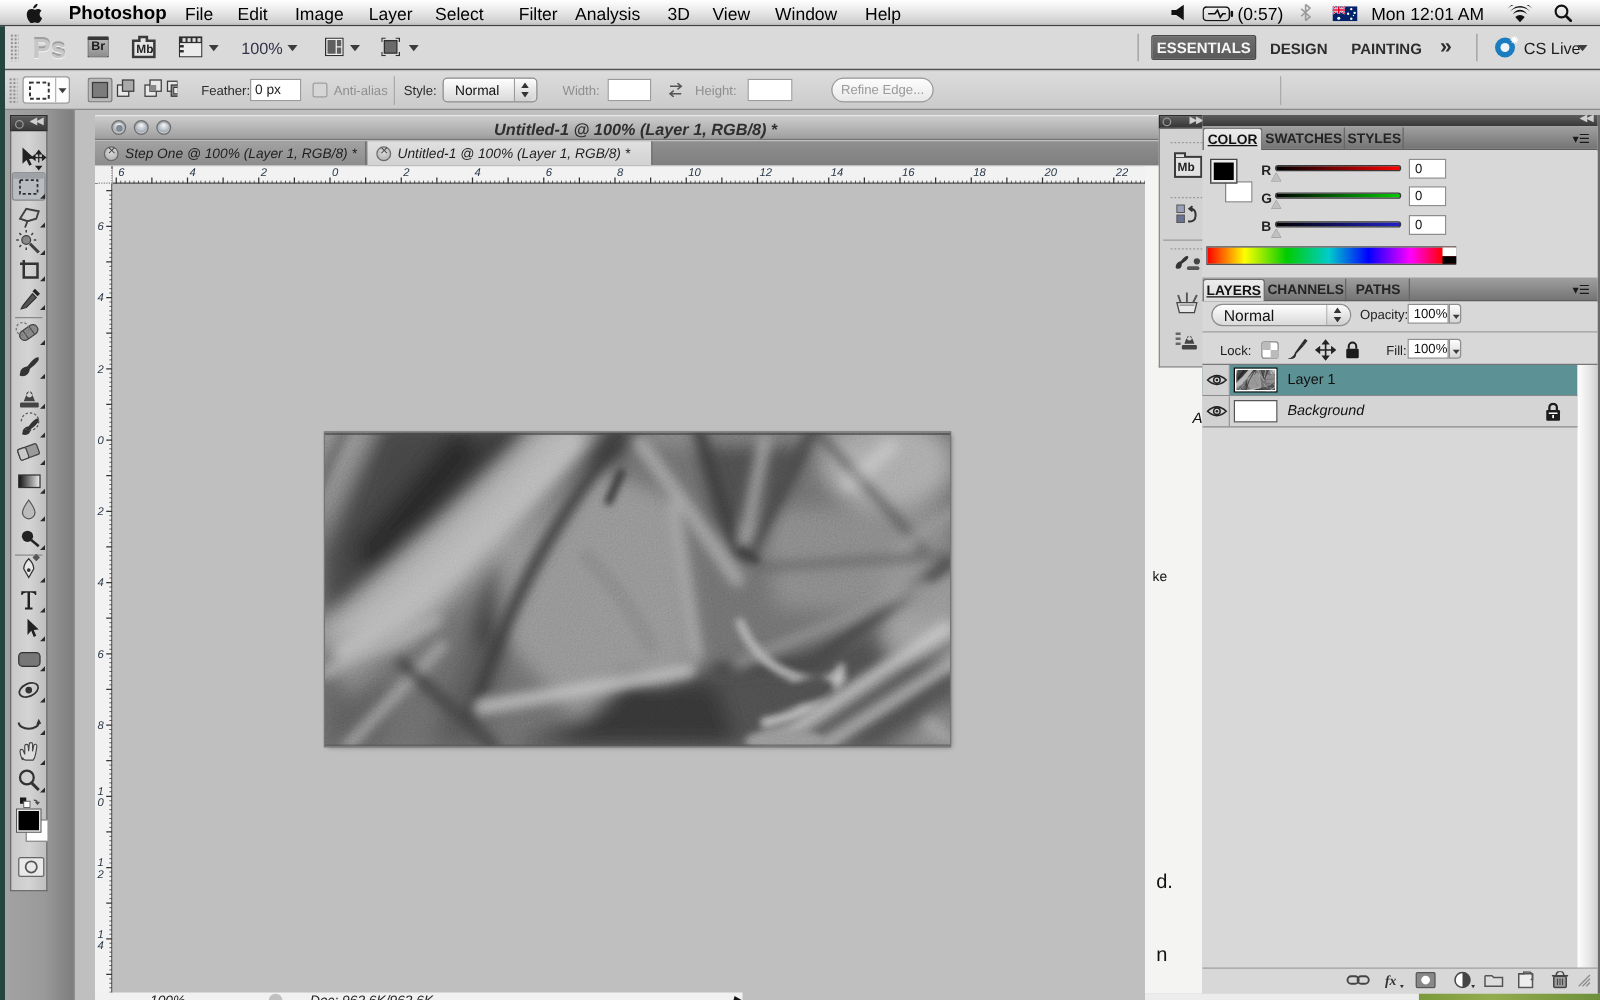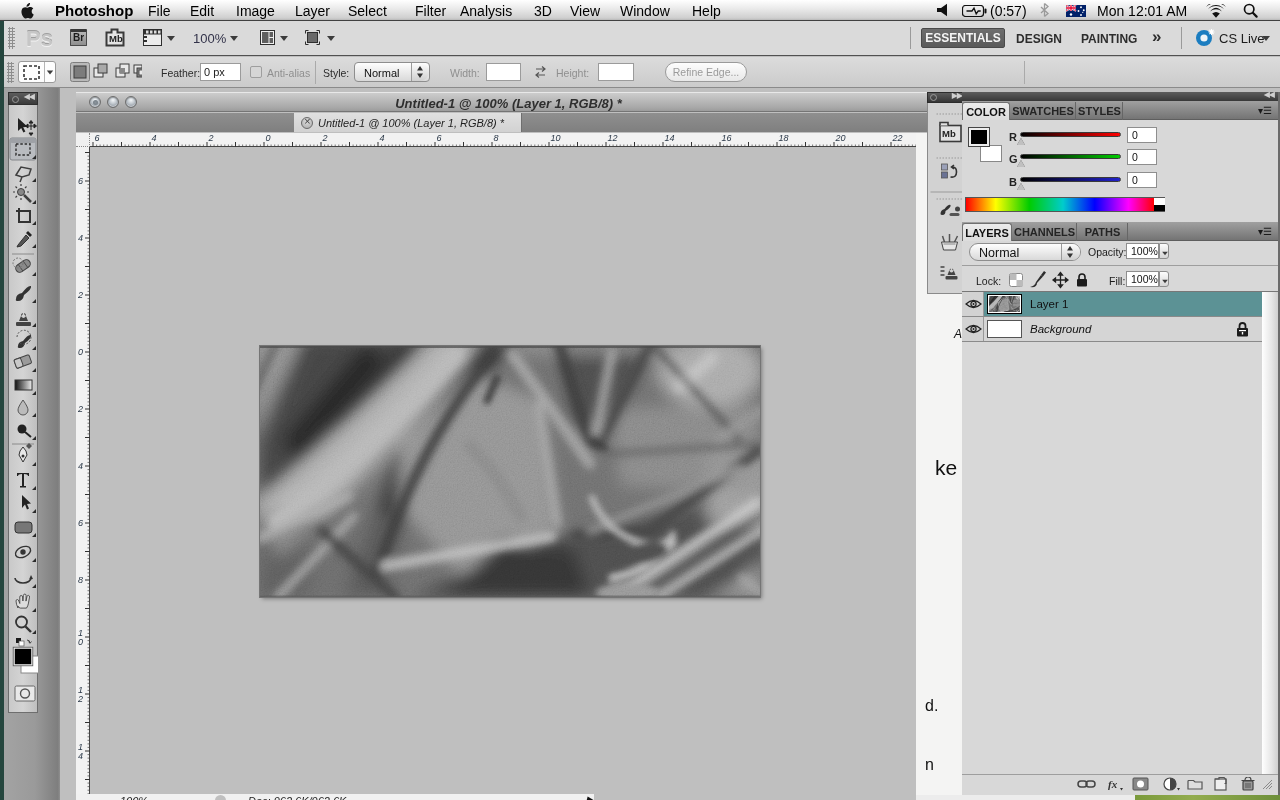--- a/index.html
+++ b/index.html
@@ -67,21 +67,21 @@
 
 
 #dockbar { left:927px; top:92px; width:39px; height:11px; background:linear-gradient(#5c5c5c,#353535); border:1px solid #2c2c2c; }
 #dock { left:927px; top:103px; width:39px; height:191px; background:#d2d2d2; border:1px solid #8a8a8a; border-top:none; }
 
 
 #rpanel { left:962px; top:92px; width:318px; height:703px; background:#d8d8d8; border-right:2px solid #6b6b6b; }
 #rpanhead { position:absolute; left:0; top:0; width:100%; height:9px; background:linear-gradient(#5c5c5c,#383838); }
 .ptabbar { position:absolute; left:0; width:100%; height:19px; background:linear-gradient(#a0a0a0,#747474); border-bottom:1px solid #5e5e5e; }
 .ptab { position:absolute; top:1px; height:18px; font-size:11px; font-weight:bold; color:#242424; display:flex; align-items:center; justify-content:center; border-right:1px solid #666; }
-.ptab.active { background:linear-gradient(#ececec,#dcdcdc); border-radius:3px 3px 0 0; border:1px solid #707070; border-bottom:none; color:#111; }
+.ptab.active { background:linear-gradient(#ececec,#dcdcdc); border-radius:3px 3px 0 0; border:1px solid #707070; border-bottom:none; color:#111;text-decoration:underline; }
 .pmenu { position:absolute; right:6px; font-size:10px; color:#1a1a1a; }
 .slidertrack { position:absolute; height:5px; border-radius:2.5px; border:1px solid #3a3a3a; }
 .tri { position:absolute; width:0; height:0; border-left:4.5px solid transparent; border-right:4.5px solid transparent; border-bottom:7px solid #c0c0c0; filter:drop-shadow(0 0 0.6px #444); }
 .numbox { position:absolute; width:30px; height:16px; background:#fff; border:1px solid #8e8e8e; font-size:10.5px; color:#111; padding-left:4px; line-height:15px; white-space:nowrap; overflow:hidden; }
 .dropbtn { position:absolute; background:linear-gradient(#fefefe,#d9d9d9); border:1px solid #8e8e8e; border-radius:3px; }
 
 .teal { background:#5c9295; }
 </style>
 </head>
 <body>
@@ -348,20 +348,21 @@
 <div class="abs" id="docwin">
   <div id="dtitle">
     <div class="tl" style="left:13px;">
         <div style="position:absolute;left:3px;top:3px;width:5px;height:5px;border-radius:50%;background:radial-gradient(#8b949c,#6f7880);"></div>
       </div>
       <div class="tl" style="left:31px;"></div>
       <div class="tl" style="left:49px;"></div>
     <div class="txt">Untitled-1 @ 100% (Layer 1, RGB/8) *</div>
   </div>
   <div id="dtabs">
+    <div class="tab" style="left:0;width:217px;background:linear-gradient(#a2a2a2,#8d8d8d);border-right:1px solid #6f6f6f;"><span class="tabx"></span>Step One @ 100% (Layer 1, RGB/8) *</div>
     <div class="tab" style="left:218px;width:228px;background:linear-gradient(#e0e0e0,#d2d2d2);border-right:1px solid #6f6f6f;"><span class="tabx"></span>Untitled-1 @ 100% (Layer 1, RGB/8) *</div>
   </div>
   <div class="ruler" id="hruler"><svg width="851" height="14" id="hrulsvg">
         <text x="4.5" y="8" font-size="9" fill="#2a3848" font-family="Liberation Sans">6</text>
         <text x="61.5" y="8" font-size="9" fill="#2a3848" font-family="Liberation Sans">4</text>
         <text x="118.5" y="8" font-size="9" fill="#2a3848" font-family="Liberation Sans">2</text>
         <text x="175.5" y="8" font-size="9" fill="#2a3848" font-family="Liberation Sans">0</text>
         <text x="232.5" y="8" font-size="9" fill="#2a3848" font-family="Liberation Sans">2</text>
         <text x="289.5" y="8" font-size="9" fill="#2a3848" font-family="Liberation Sans">4</text>
         <text x="346.5" y="8" font-size="9" fill="#2a3848" font-family="Liberation Sans">6</text>
@@ -898,21 +899,21 @@
   </div>
   <div id="dstatus">
     <div style="position:absolute;left:44px;top:1px;font-size:11px;color:#222;">100%</div>
     <div style="position:absolute;left:139px;top:1px;width:11px;height:11px;border-radius:50%;background:#c0c0c0;"></div>
     <div style="position:absolute;left:172px;top:1px;font-size:11px;color:#222;">Doc: 962.6K/962.6K</div>
     <div style="position:absolute;left:510px;top:0px;font-size:10px;color:#111;">▶</div>
   </div>
 </div>
 
 <div class="abs" id="gapwin">
-  <div class="frag" style="left:19px;top:323px;font-size:21px;">ke</div>
+  <div class="frag" style="left:6px;top:323px;font-size:11px;">ke</div>
   <div class="frag" style="left:9px;top:564px;">d.</div>
   <div class="frag" style="left:9px;top:623px;">n</div>
   <div class="frag" style="left:38px;top:194px;font-size:12px;font-style:italic;">A</div>
 </div>
 <div class="abs" id="dockbar">
   <div style="position:absolute;left:2px;top:1px;width:7px;height:7px;border-radius:50%;border:1px solid #999;"></div>
   <div style="position:absolute;right:3px;top:-2px;color:#cfcfcf;font-size:8px;letter-spacing:-1px;">▶▶</div>
 </div>
 <div class="abs" id="dock"><svg width="38" height="191" id="docksvg">
       <g transform="translate(2.5,3)">

